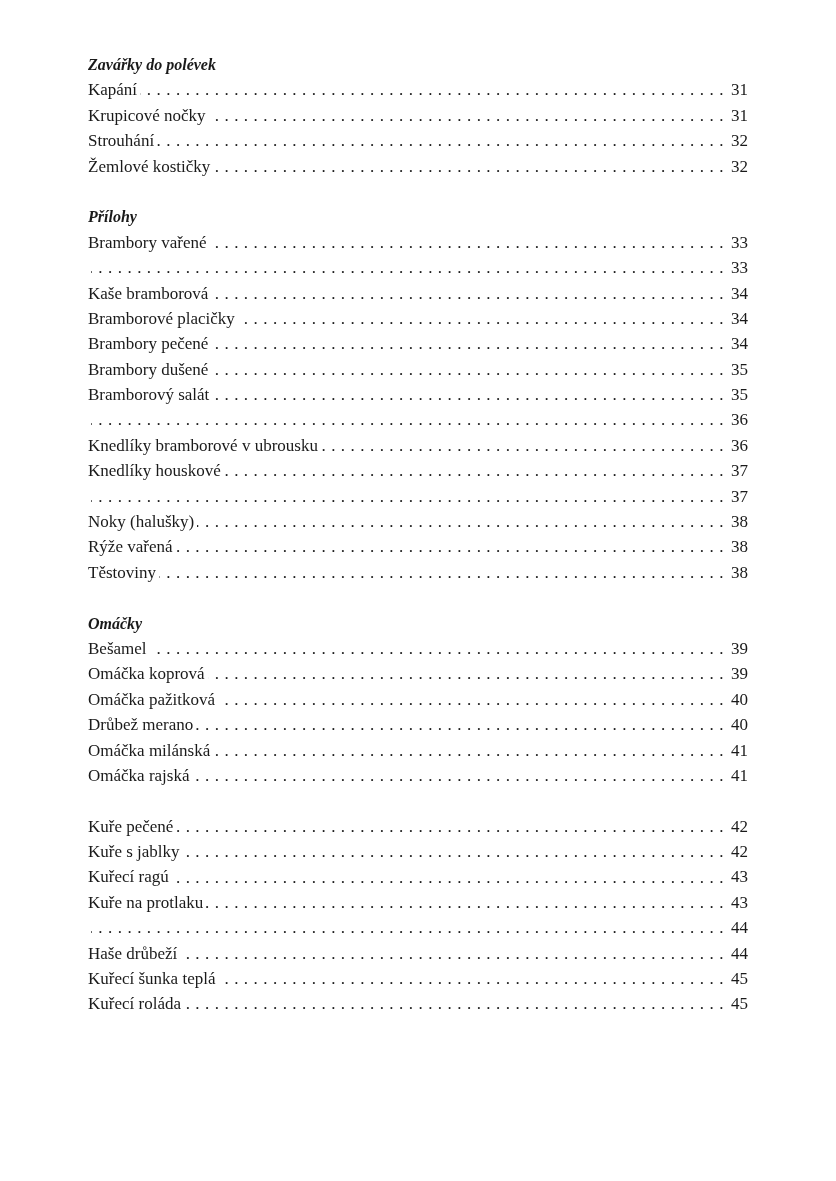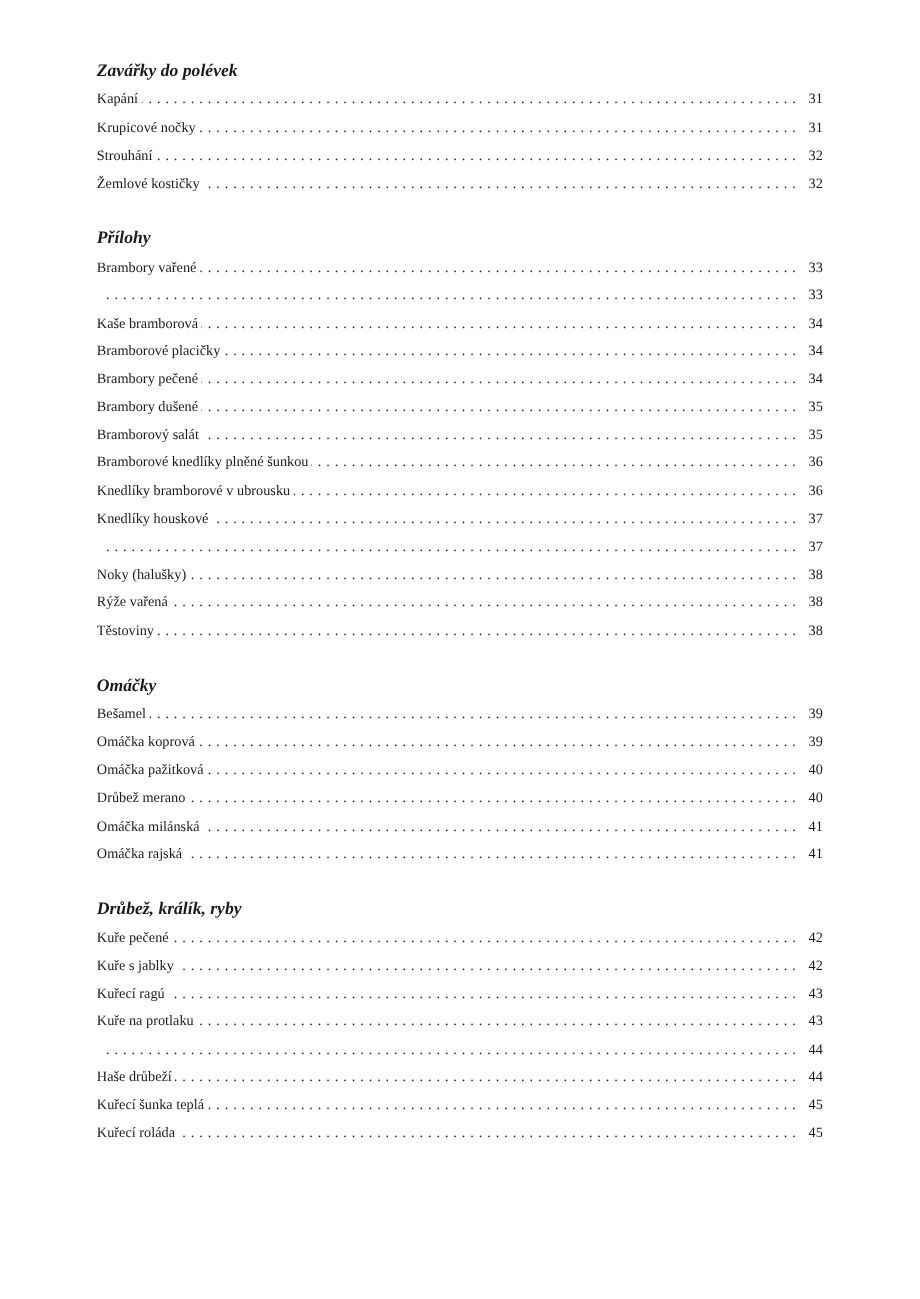--- a/index.html
+++ b/index.html
@@ -27,22 +27,22 @@
     .section-title {
       font-style: italic;
       font-weight: bold;
       font-size: 16px;
       line-height: 25.4px;
       height: 25.4px;
       white-space: nowrap;
     }
     .toc-row {
       display: flex;
-      align-items: flex-start;
-      font-size: 13px;
+      align-items: flex-end;
+      font-size: 17px;
       line-height: 25.4px;
       height: 25.4px;
       white-space: nowrap;
       overflow: hidden;
     }
     .toc-label {
       flex: 0 0 auto;
     }
     .toc-leader {
       flex: 1 1 auto;
@@ -124,21 +124,20 @@
         <span class="toc-label">Brambory dušené</span>
         <span class="toc-leader"></span>
         <span class="toc-page">35</span>
       </div>
     <div class="toc-row">
         <span class="toc-label">Bramborový salát</span>
         <span class="toc-leader"></span>
         <span class="toc-page">35</span>
       </div>
     <div class="toc-row">
-        <span class="toc-label">Bramborové knedlíky plněné šunkou</span>
         <span class="toc-leader"></span>
         <span class="toc-page">36</span>
       </div>
     <div class="toc-row">
         <span class="toc-label">Knedlíky bramborové v ubrousku</span>
         <span class="toc-leader"></span>
         <span class="toc-page">36</span>
       </div>
     <div class="toc-row">
         <span class="toc-label">Knedlíky houskové</span>
@@ -194,21 +193,20 @@
         <span class="toc-page">41</span>
       </div>
     <div class="toc-row">
         <span class="toc-label">Omáčka rajská</span>
         <span class="toc-leader"></span>
         <span class="toc-page">41</span>
       </div>
   </div>
 
   <div class="section">
-    <div class="section-title">Drůbež, králík, ryby</div>
     <div class="toc-row">
         <span class="toc-label">Kuře pečené</span>
         <span class="toc-leader"></span>
         <span class="toc-page">42</span>
       </div>
     <div class="toc-row">
         <span class="toc-label">Kuře s jablky</span>
         <span class="toc-leader"></span>
         <span class="toc-page">42</span>
       </div>

